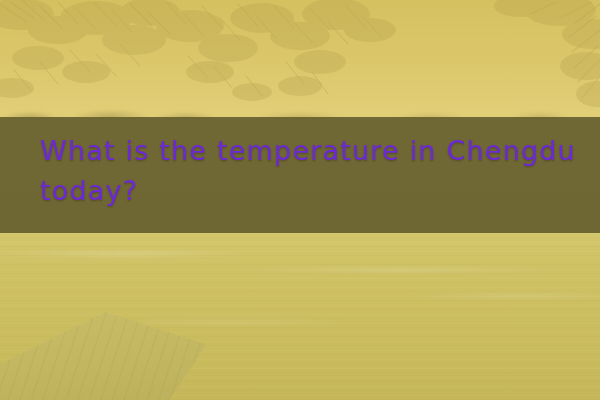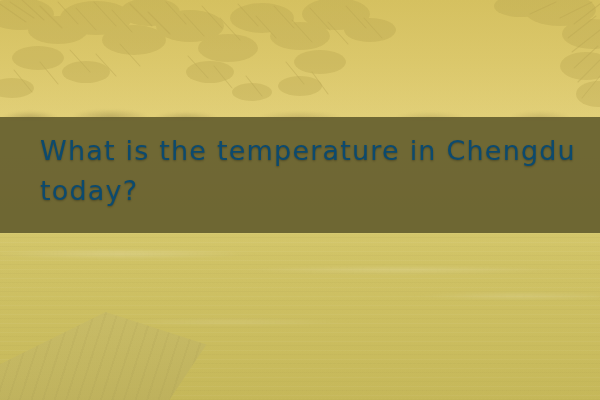--- a/index.html
+++ b/index.html
@@ -146,21 +146,21 @@
     opacity: .93;
   }
   .caption-text {
     position: absolute;
     left: 0;
     top: 117px;
     width: 600px;
     height: 116px;
     box-sizing: border-box;
     padding: 14px 8px 0 40px;
-    color: #0c4a6e;
+    color: #6d28d9;
     font-size: 27px;
     line-height: 40px;
     letter-spacing: 1.2px;
     word-break: break-all;
     overflow-wrap: anywhere;
     text-shadow: 0 1px 2px rgba(0,0,0,.28);
   }
 </style>
 </head>
 <body>

